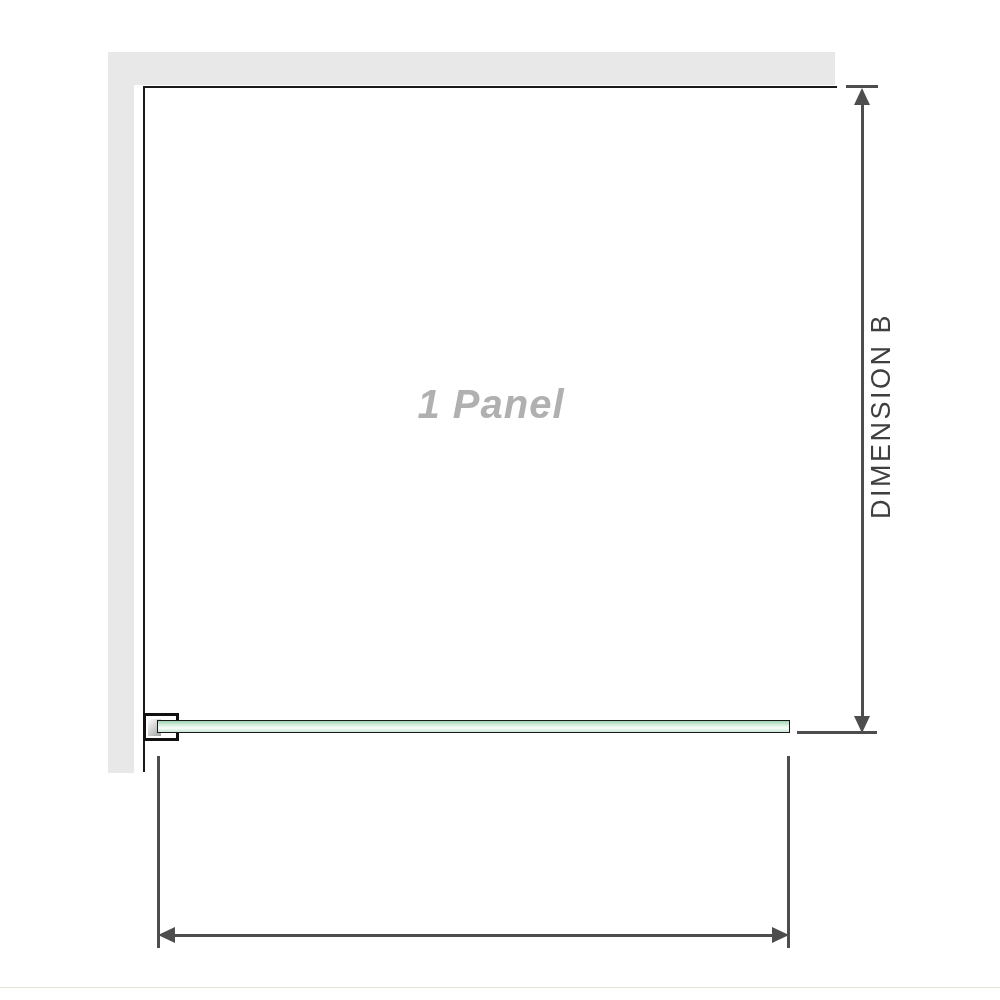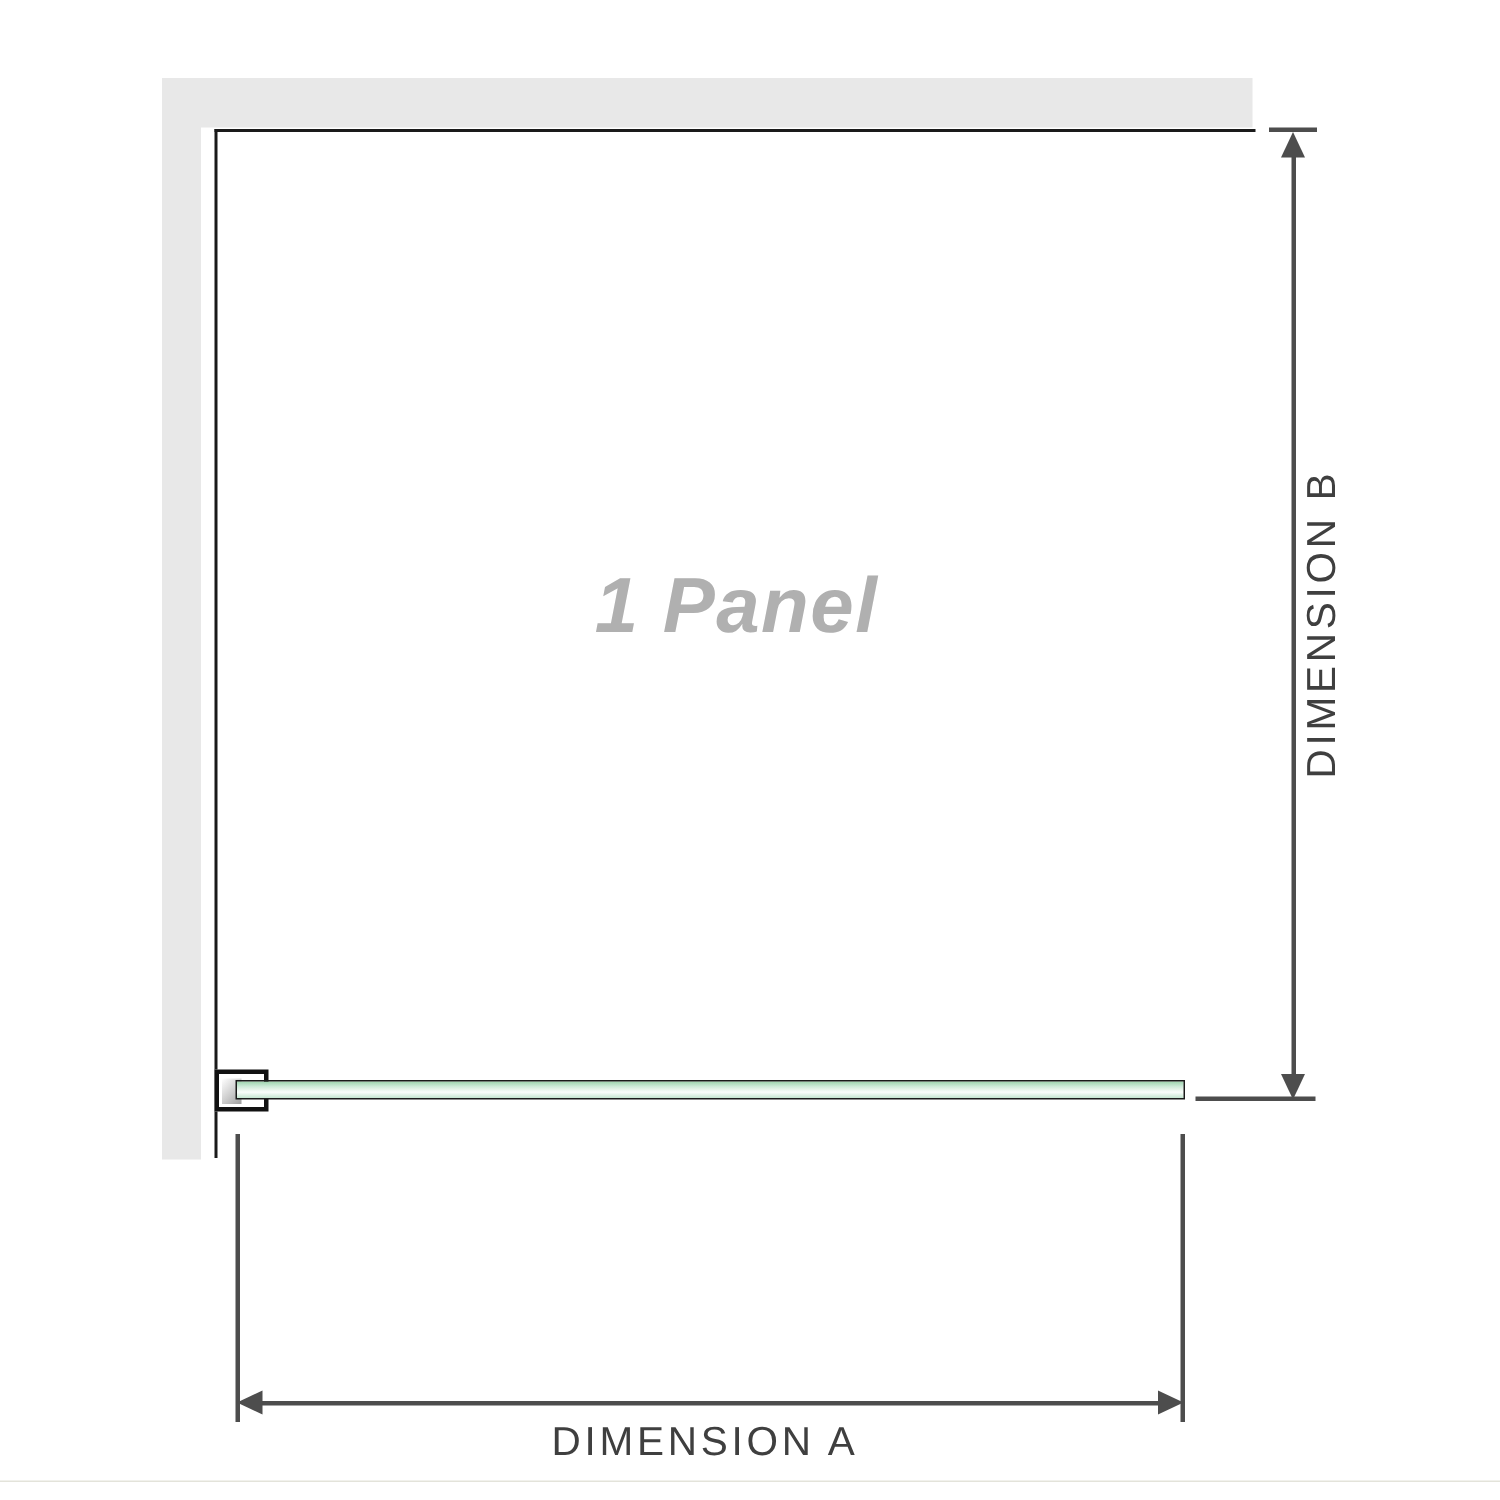--- a/index.html
+++ b/index.html
@@ -43,21 +43,21 @@
   }
   .panel-area {
     position: absolute;
     left: 145px; top: 88px;
     width: 692px; height: 632px;
     display: flex;
     align-items: center;
     justify-content: center;
   }
   .panel-label {
-    font-size: 52px;
+    font-size: 40px;
     font-style: italic;
     font-weight: bold;
     color: #b0b0b0;
     letter-spacing: 1px;
   }
   
   .bracket {
     position: absolute;
     left: 143px; top: 713px;
     width: 36px; height: 28px;
@@ -175,17 +175,16 @@
   <div class="dim-line-v" style="left:861px; top:100px; height:620px;"></div>
   <div class="arrow arrow-up" style="left:854px; top:88px;"></div>
   <div class="arrow arrow-down" style="left:854px; top:716px;"></div>
   <div class="dim-label dim-label-b">DIMENSION B</div>
 
   <div class="dim-line-v" style="left:157px; top:756px; height:192px;"></div>
   <div class="dim-line-v" style="left:787px; top:756px; height:192px;"></div>
   <div class="dim-line-h" style="left:170px; top:934px; width:607px;"></div>
   <div class="arrow arrow-left" style="left:158px; top:927px;"></div>
   <div class="arrow arrow-right" style="left:772px; top:927px;"></div>
-  <div class="dim-label dim-label-a">DIMENSION A</div>
 
   <div class="bottom-rule"></div>
 
 </div>
 
 </body></html>

